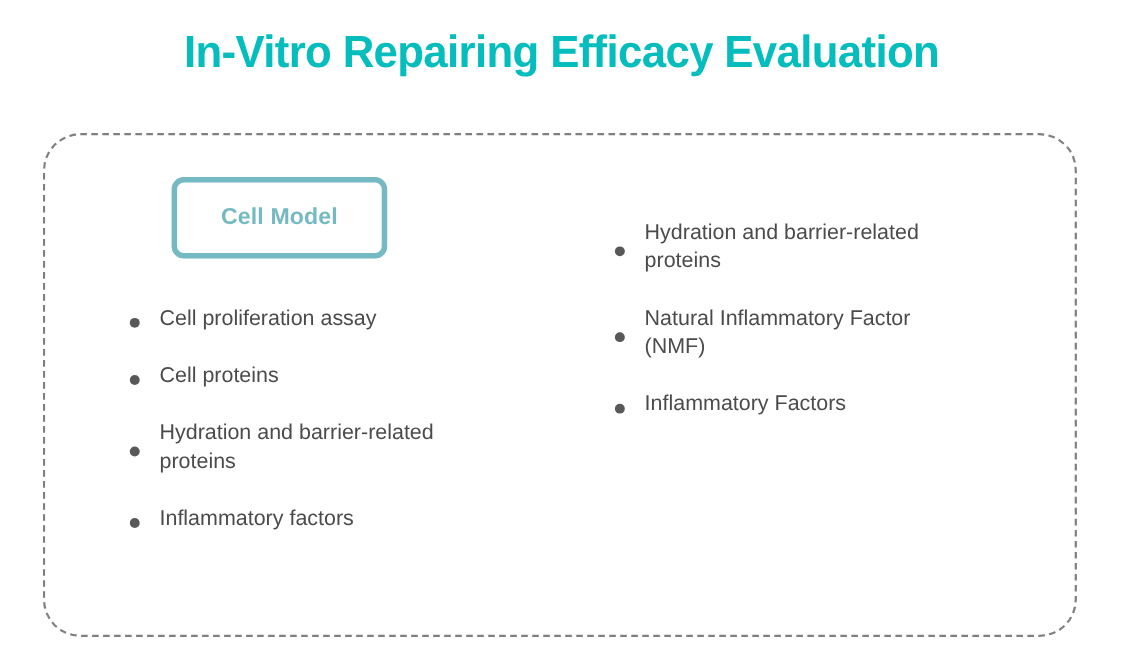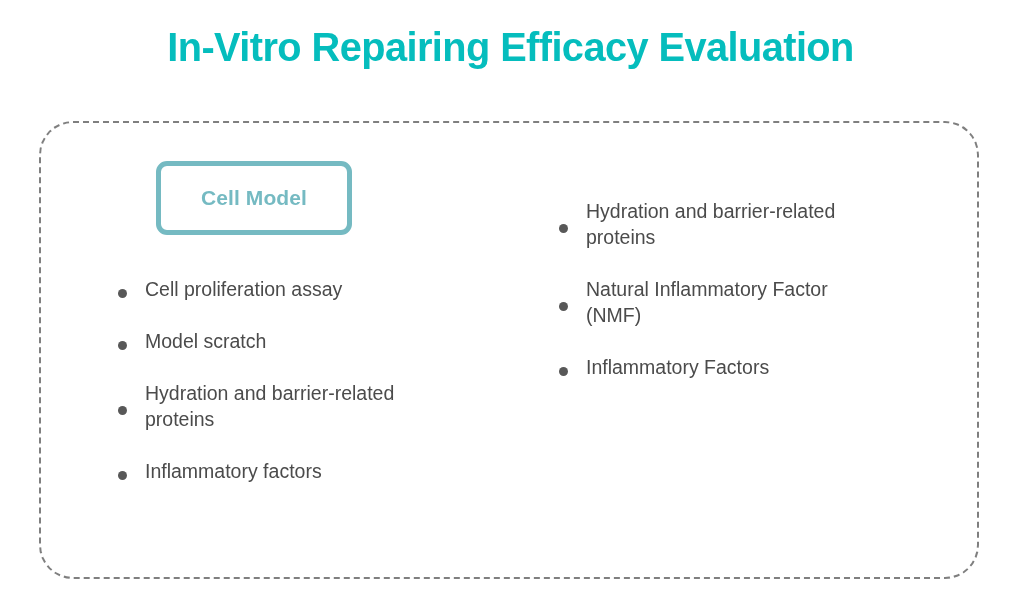--- a/index.html
+++ b/index.html
@@ -143,21 +143,21 @@
       <div class="model-box cell">
         <span>Cell Model</span>
       </div>
       <ul class="bullet-list list-cell">
         <li class="bullet-item">
           <span class="bullet-dot"></span>
           <span class="bullet-text">Cell proliferation assay</span>
         </li>
         <li class="bullet-item">
           <span class="bullet-dot"></span>
-          <span class="bullet-text">Model scratch</span>
+          <span class="bullet-text">Cell proteins</span>
         </li>
         <li class="bullet-item">
           <span class="bullet-dot"></span>
           <span class="bullet-text">Hydration and barrier-related proteins</span>
         </li>
         <li class="bullet-item">
           <span class="bullet-dot"></span>
           <span class="bullet-text">Inflammatory factors</span>
         </li>
       </ul>

